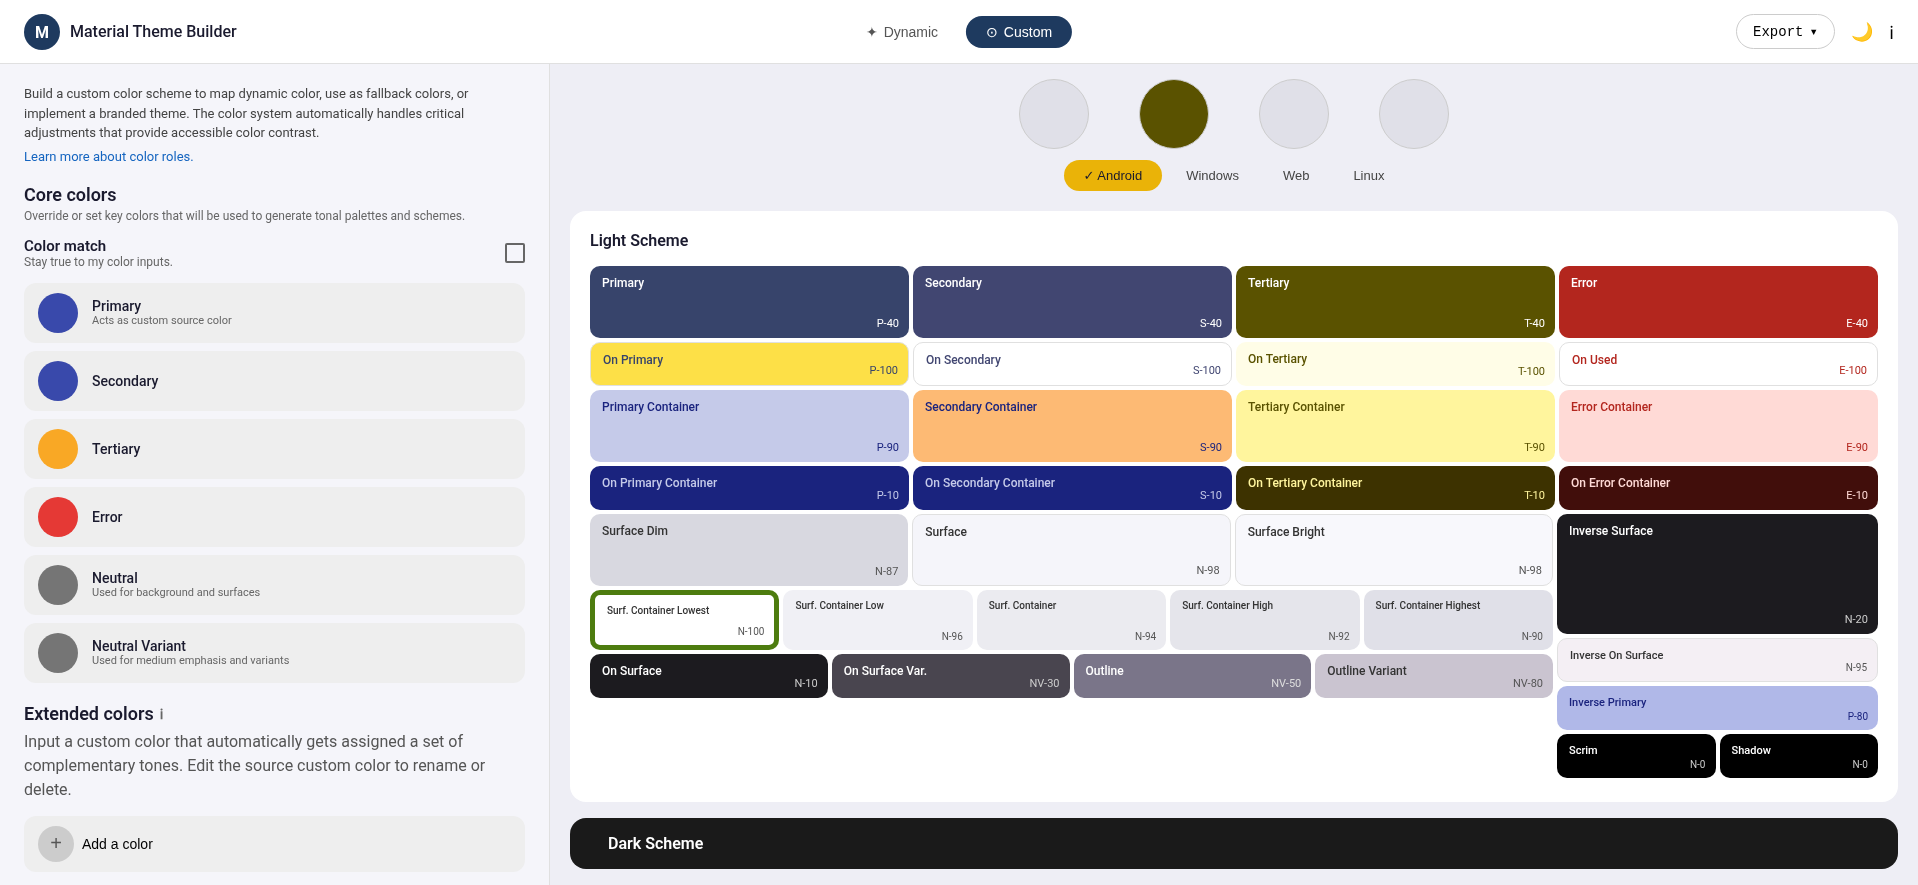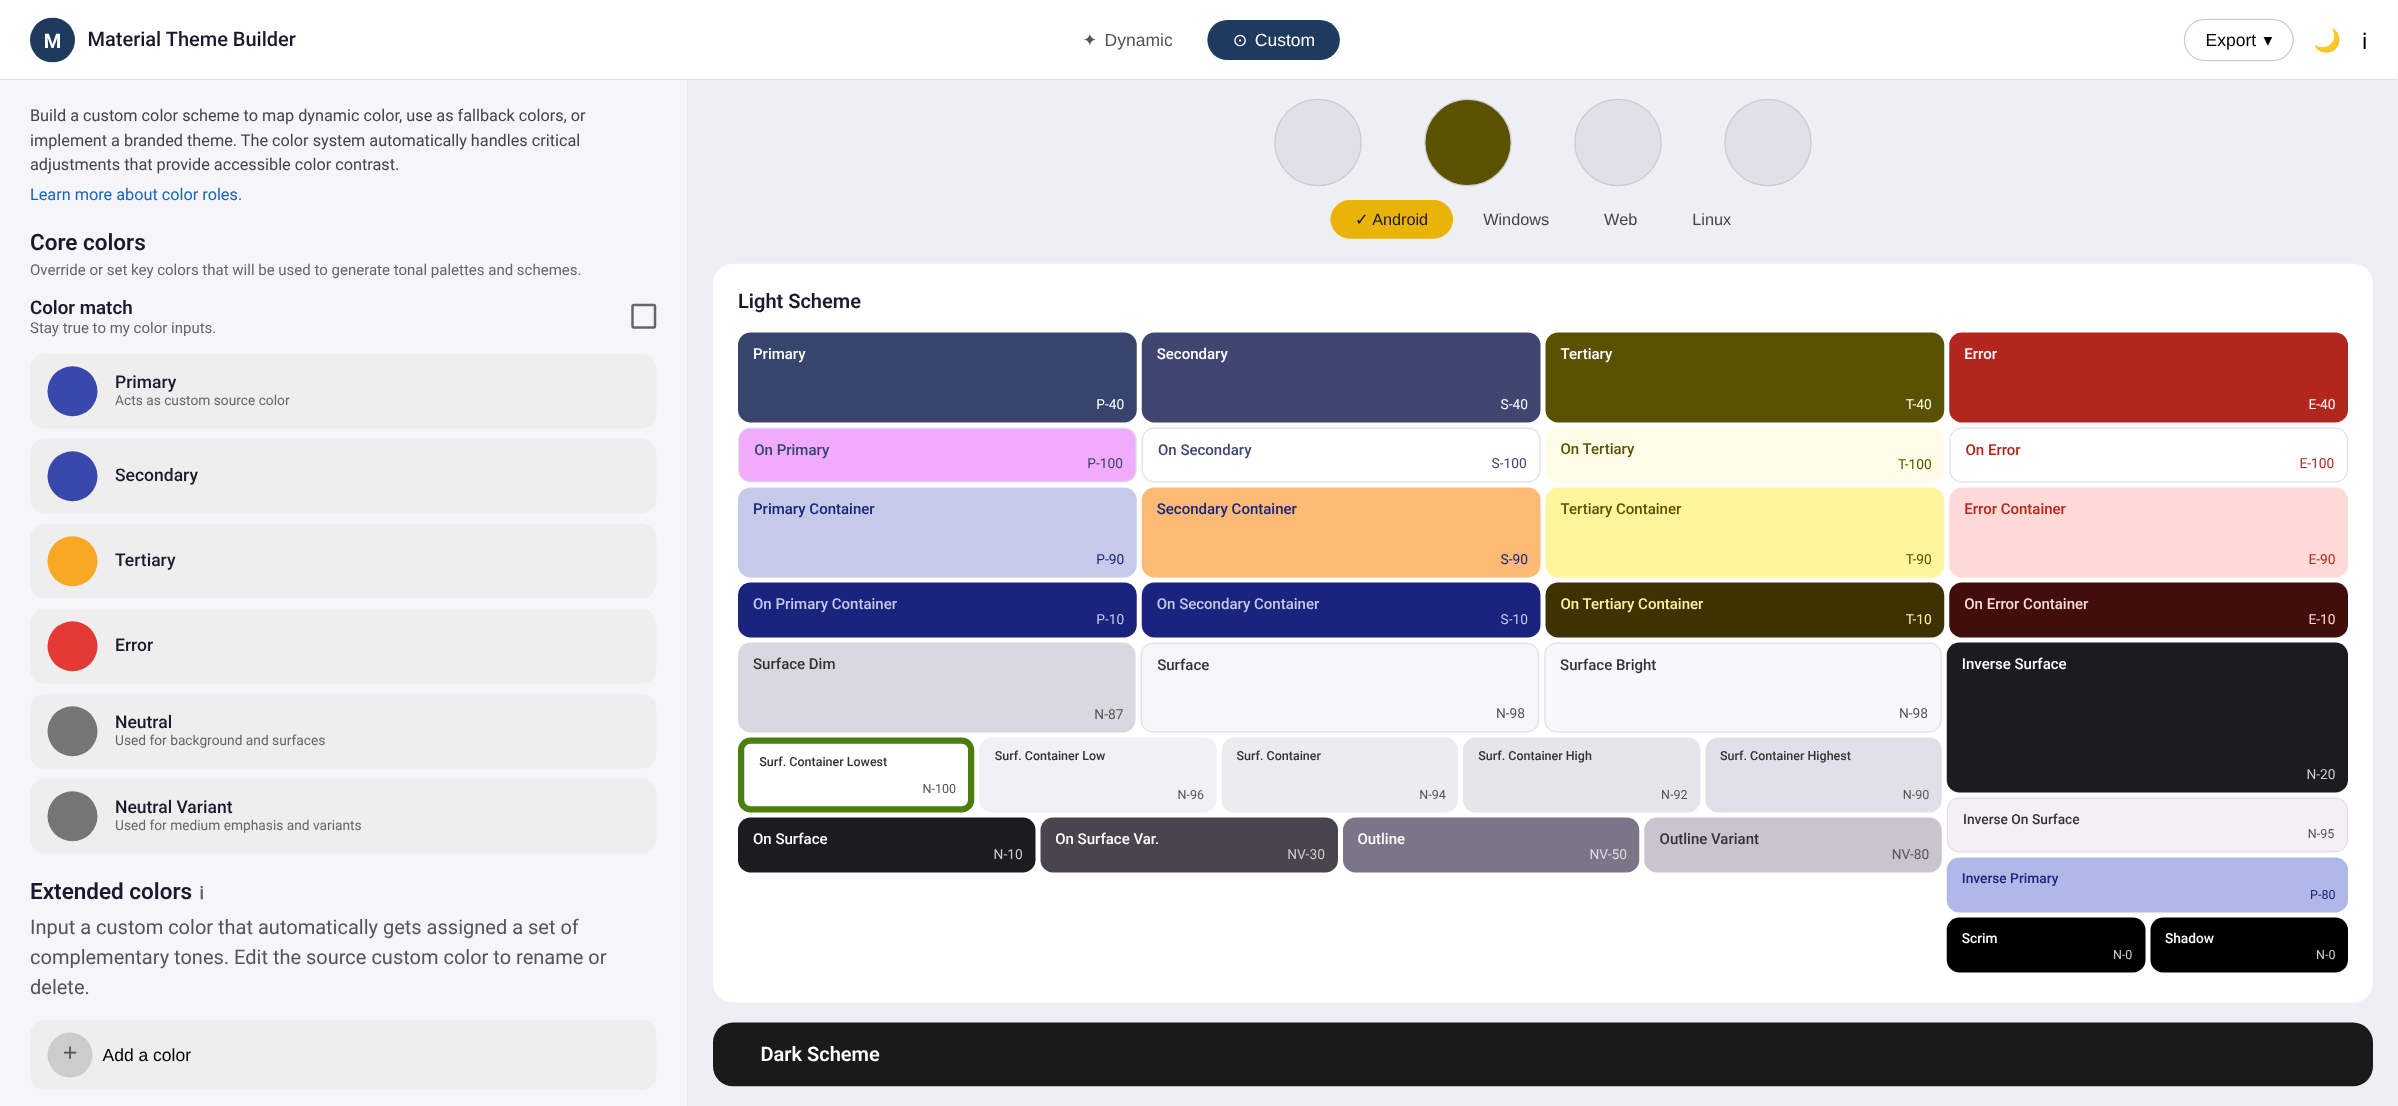--- a/index.html
+++ b/index.html
@@ -74,20 +74,21 @@
     .export-btn {
       display: flex;
       align-items: center;
       gap: 6px;
       padding: 8px 16px;
       border-radius: 20px;
       border: 1px solid #ccc;
       background: #fff;
       cursor: pointer;
       font-size: 14px;
+      font-family: Liberation Mono, monospace;
     }
 
     
     .main {
       display: flex;
       height: calc(885px - 64px);
     }
 
     
     .sidebar {
@@ -446,34 +447,34 @@
           <span class="cell-label">Tertiary</span>
           <span class="cell-code">T-40</span>
         </div>
         <div class="color-cell" style="background:#b3261e;color:#fff;min-height:72px;">
           <span class="cell-label">Error</span>
           <span class="cell-code">E-40</span>
         </div>
       </div>
 
       <div style="display:grid;grid-template-columns:1fr 1fr 1fr 1fr;gap:4px;margin-bottom:4px;">
-        <div class="color-cell" style="background:#f0abfc;color:#37446b;min-height:44px;border:1px solid #e0e0e0;">
+        <div class="color-cell" style="background:#fde047;color:#37446b;min-height:44px;border:1px solid #e0e0e0;">
           <span class="cell-label">On Primary</span>
           <span class="cell-code" style="color:#37446b;">P-100</span>
         </div>
         <div class="color-cell" style="background:#ffffff;color:#414671;min-height:44px;border:1px solid #e0e0e0;">
           <span class="cell-label">On Secondary</span>
           <span class="cell-code" style="color:#414671;">S-100</span>
         </div>
         <div class="color-cell" style="background:#fffde7;color:#5a5200;min-height:44px;">
           <span class="cell-label">On Tertiary</span>
           <span class="cell-code" style="color:#5a5200;">T-100</span>
         </div>
         <div class="color-cell" style="background:#ffffff;color:#b3261e;min-height:44px;border:1px solid #e0e0e0;">
-          <span class="cell-label">On Error</span>
+          <span class="cell-label">On Used</span>
           <span class="cell-code" style="color:#b3261e;">E-100</span>
         </div>
       </div>
 
       <div style="display:grid;grid-template-columns:1fr 1fr 1fr 1fr;gap:4px;margin-bottom:4px;">
         <div class="color-cell" style="background:#c5cae9;color:#1a237e;min-height:72px;">
           <span class="cell-label">Primary Container</span>
           <span class="cell-code" style="color:#1a237e;">P-90</span>
         </div>
         <div class="color-cell" style="background:#fdba74;color:#1a237e;min-height:72px;">

